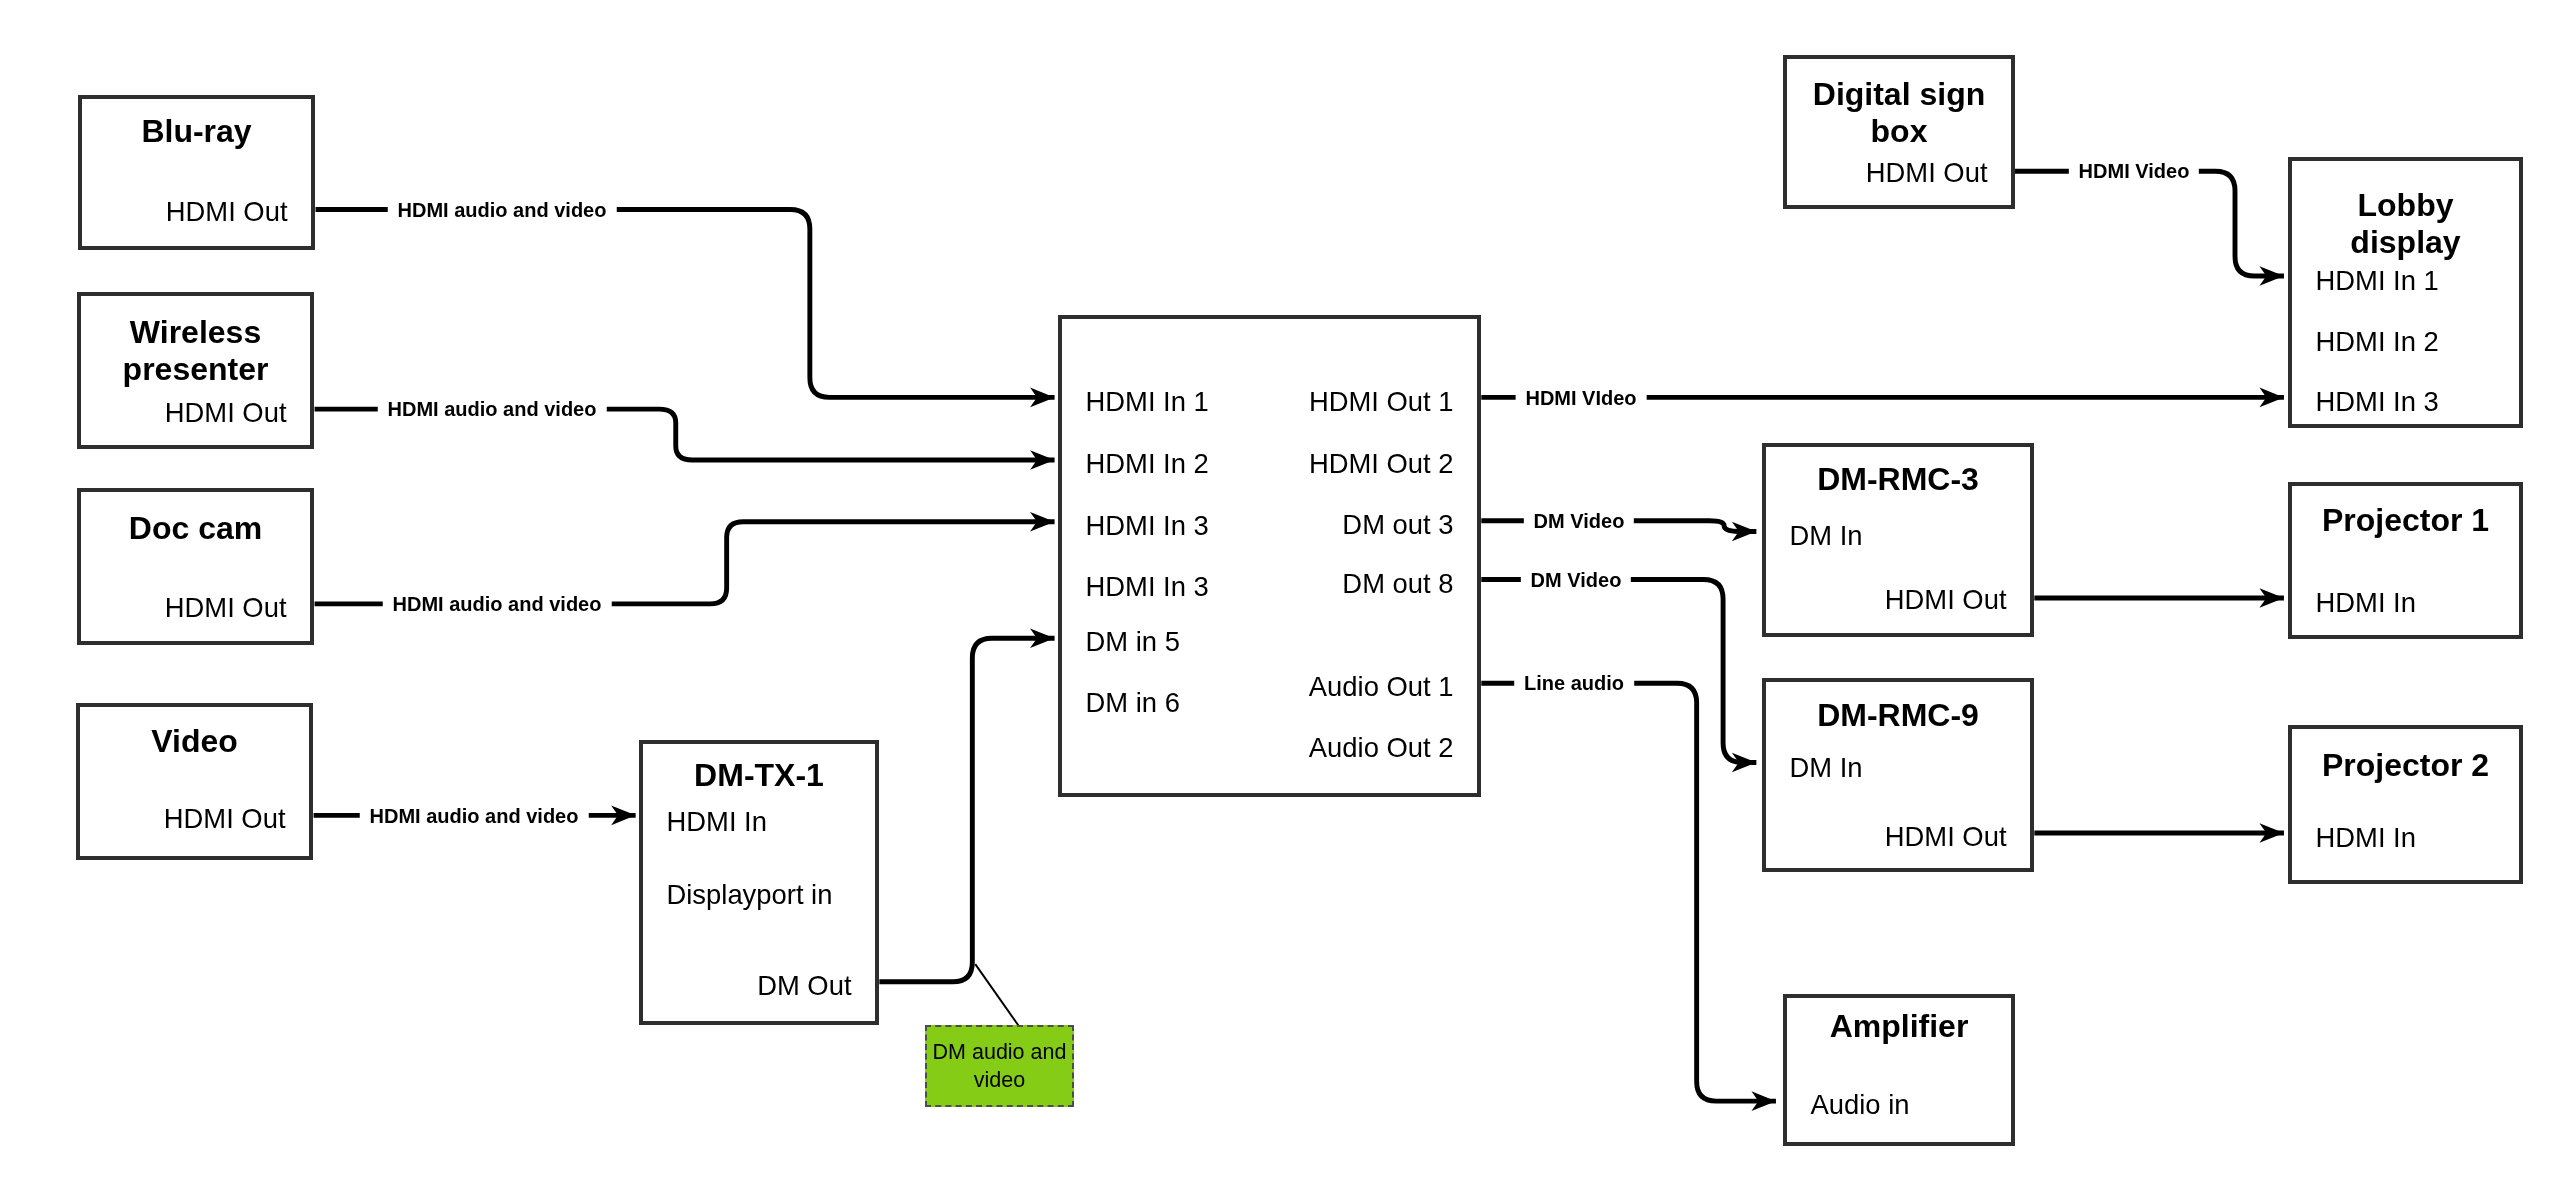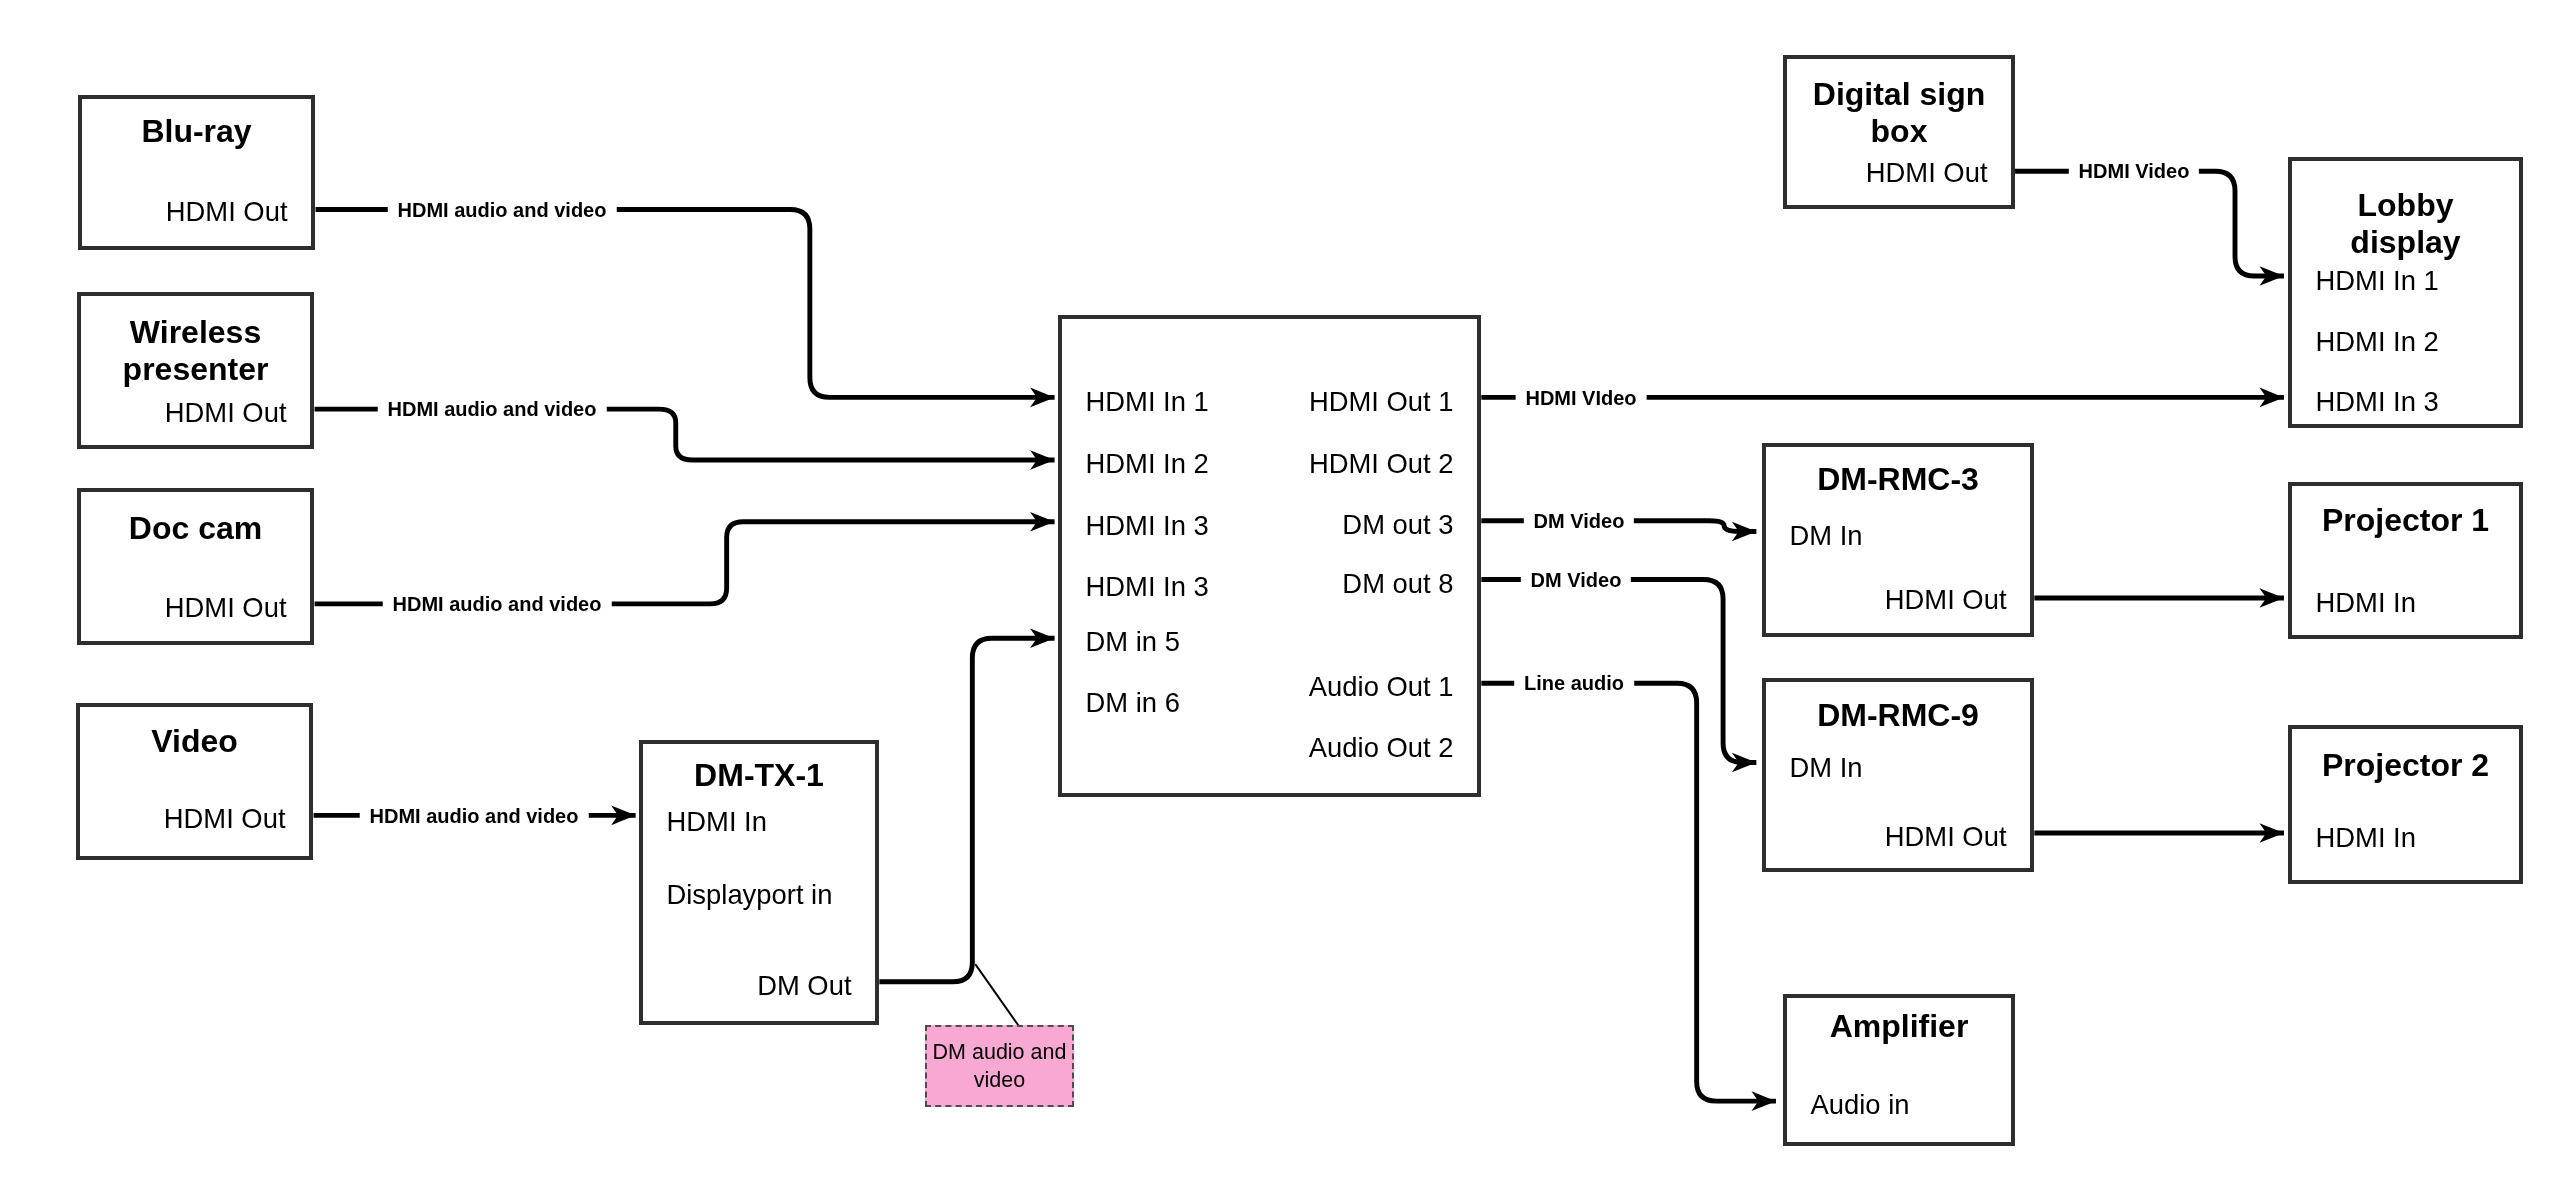--- a/index.html
+++ b/index.html
@@ -21,21 +21,21 @@
     position:absolute; font-size:27.4px; line-height:33px; white-space:nowrap;
   }
   .port.left  { left:23.5px; }
   .port.right { right:23.5px; text-align:right; }
   .edge-label {
     position:absolute; transform:translate(-50%,-50%);
     background:#fff; padding:0 9.8px; font-size:20px; line-height:31px;
     white-space:nowrap; z-index:3;font-weight:bold;
   }
   .callout {
-    position:absolute; box-sizing:border-box; background:#f9a8d4;
+    position:absolute; box-sizing:border-box; background:#84cc16;
     border:2px dashed #4d4d4d; text-align:center;
     font-size:21.5px; line-height:28px; white-space:pre-line;
     padding-top:10.8px; z-index:2;
   }
 </style>
 </head>
 <body>
 
 <svg class="edges" width="2576" height="1201" viewBox="0 0 2631 1227">
   <defs>

